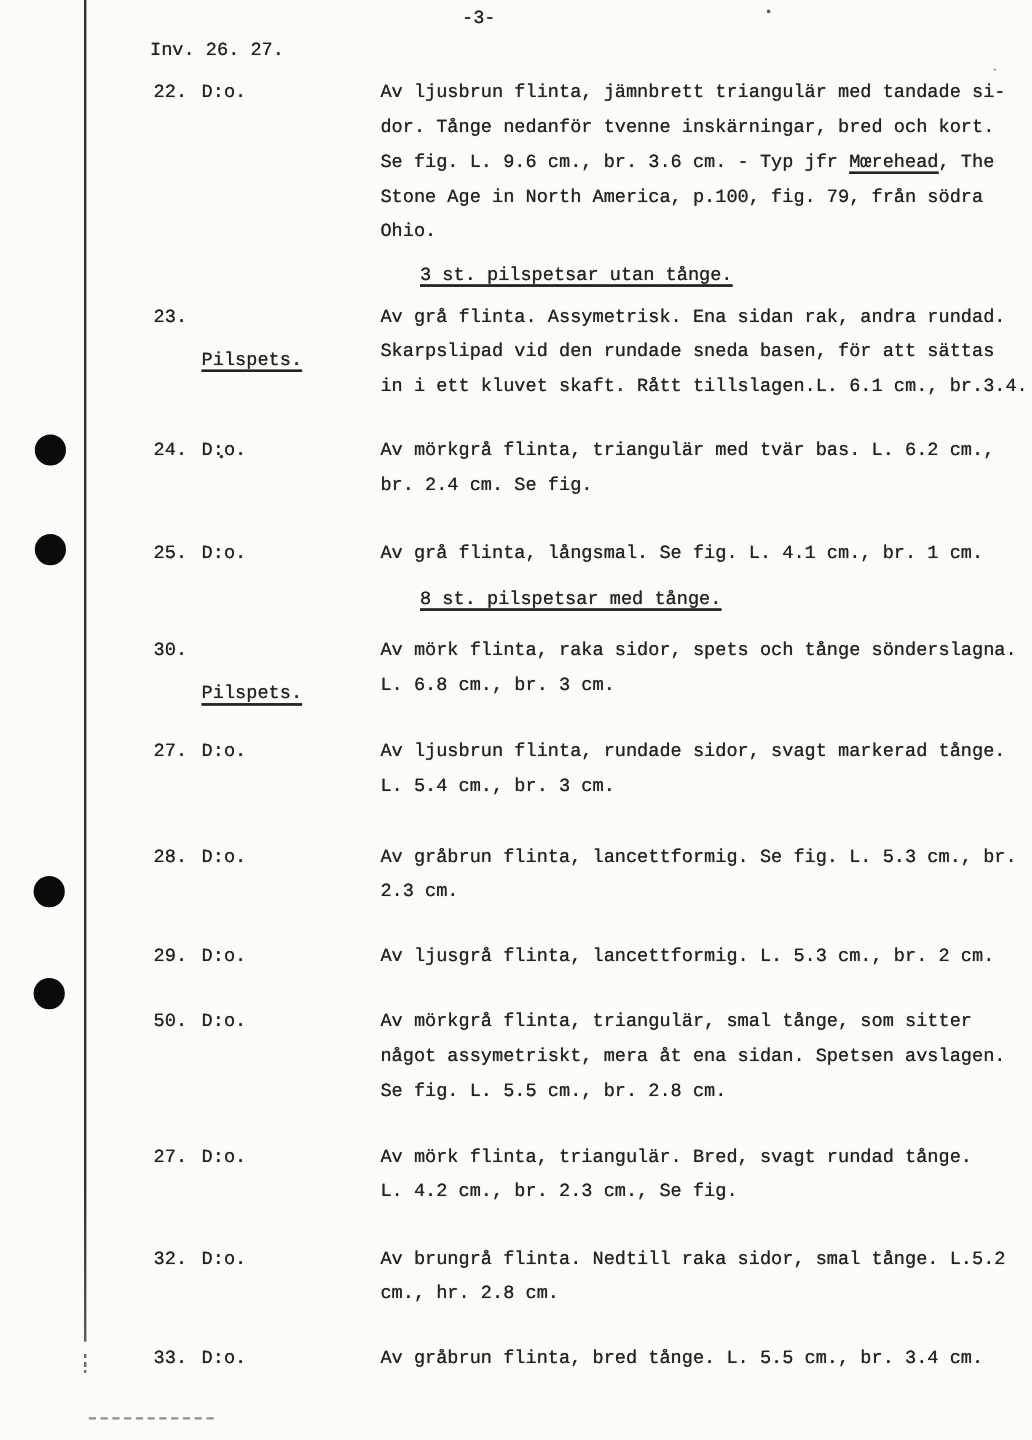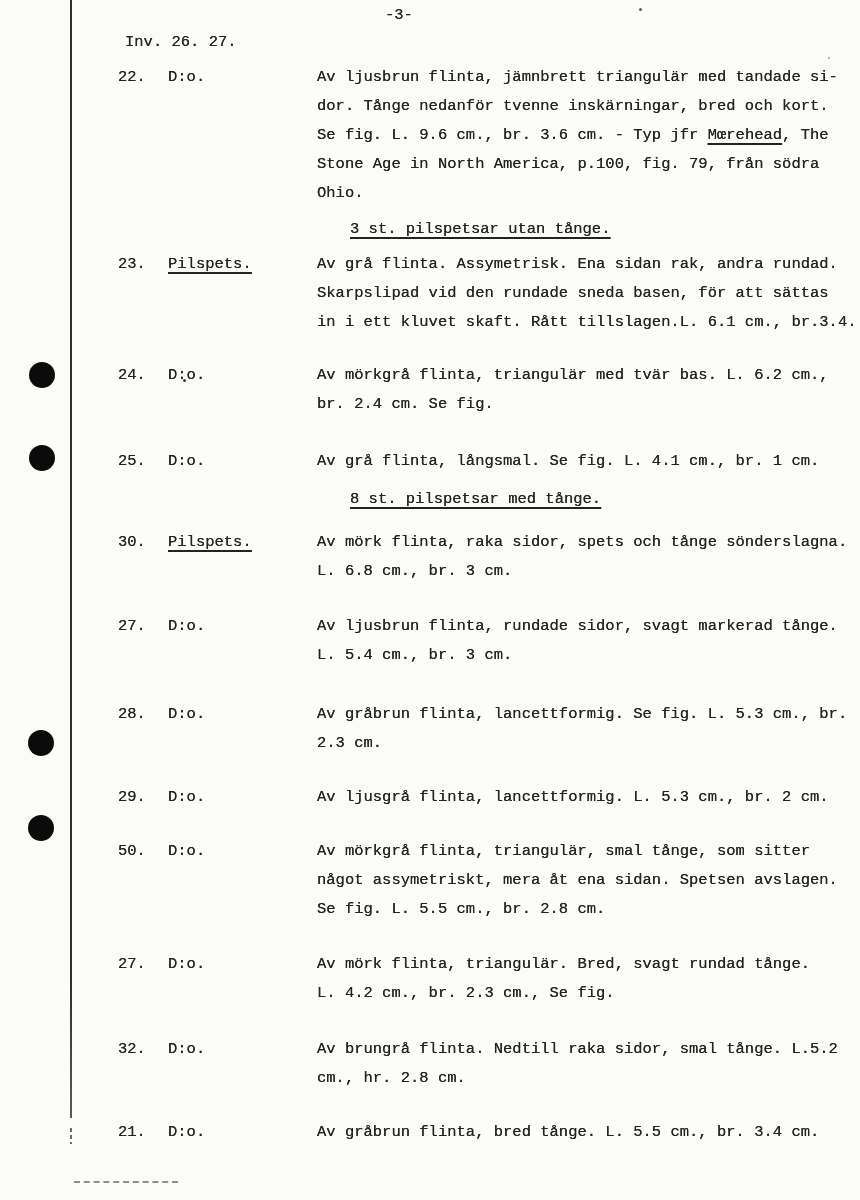--- a/index.html
+++ b/index.html
@@ -32,29 +32,30 @@
     position:absolute;left:70px;top:1128px;width:2px;height:16px;
     background:repeating-linear-gradient(#6a6a6a 0 4px, transparent 4px 7px);
   }
   
   .hole{
     position:absolute;width:26px;height:26px;border-radius:50%;
     background:#0b0b0b;
   }
   
   .row{position:absolute;left:0;width:860px;}
-  .row .no{position:absolute;left:118px;top:0;}
+  .row .no{position:absolute;left:128px;top:0;}
   .row .lbl{position:absolute;left:168px;top:0;}
   .row .desc{position:absolute;left:317px;top:0;width:545px;}
   .row .desc div{white-space:pre;}
   .heading{position:absolute;left:350px;}
   .u{
     text-decoration:underline;
     text-underline-offset:4px;
     text-decoration-thickness:1.8px;
+    margin-top:36px;
   }
   .dashline{
     position:absolute;left:74px;top:1181px;width:104px;height:0;
     border-top:2px dashed #8f8f8c;
   }
   .speck{position:absolute;border-radius:50%;background:#5c5c58;}
   .speck.s1{left:639px;top:8px;width:3px;height:3px;}
   .speck.s2{left:183px;top:379px;width:3px;height:3px;background:#3c3c38;}
   .speck.s3{left:828px;top:57px;width:2px;height:2px;opacity:.6;}
 </style>
@@ -81,21 +82,21 @@
       <div class="row typed" style="top: 361px;"><span class="no">24.</span><span class="lbl">D:o.</span><div class="desc"><div>Av mörkgrå flinta, triangulär med tvär bas. L. 6.2 cm.,</div><div>br. 2.4 cm. Se fig.</div></div></div>
       <div class="row typed" style="top: 447px;"><span class="no">25.</span><span class="lbl">D:o.</span><div class="desc"><div>Av grå flinta, långsmal. Se fig. L. 4.1 cm., br. 1 cm.</div></div></div>
       <div class="typed heading" style="top: 485px;"><span class="u">8 st. pilspetsar med tånge.</span></div>
       <div class="row typed" style="top: 528px;"><span class="no">30.</span><span class="lbl u">Pilspets.</span><div class="desc"><div>Av mörk flinta, raka sidor, spets och tånge sönderslagna.</div><div>L. 6.8 cm., br. 3 cm.</div></div></div>
       <div class="row typed" style="top: 612px;"><span class="no">27.</span><span class="lbl">D:o.</span><div class="desc"><div>Av ljusbrun flinta, rundade sidor, svagt markerad tånge.</div><div>L. 5.4 cm., br. 3 cm.</div></div></div>
       <div class="row typed" style="top: 700px;"><span class="no">28.</span><span class="lbl">D:o.</span><div class="desc"><div>Av gråbrun flinta, lancettformig. Se fig. L. 5.3 cm., br.</div><div>2.3 cm.</div></div></div>
       <div class="row typed" style="top: 783px;"><span class="no">29.</span><span class="lbl">D:o.</span><div class="desc"><div>Av ljusgrå flinta, lancettformig. L. 5.3 cm., br. 2 cm.</div></div></div>
       <div class="row typed" style="top: 837px;"><span class="no">50.</span><span class="lbl">D:o.</span><div class="desc"><div>Av mörkgrå flinta, triangulär, smal tånge, som sitter</div><div>något assymetriskt, mera åt ena sidan. Spetsen avslagen.</div><div>Se fig. L. 5.5 cm., br. 2.8 cm.</div></div></div>
       <div class="row typed" style="top: 950px;"><span class="no">27.</span><span class="lbl">D:o.</span><div class="desc"><div>Av mörk flinta, triangulär. Bred, svagt rundad tånge.</div><div>L. 4.2 cm., br. 2.3 cm., Se fig.</div></div></div>
       <div class="row typed" style="top: 1035px;"><span class="no">32.</span><span class="lbl">D:o.</span><div class="desc"><div>Av brungrå flinta. Nedtill raka sidor, smal tånge. L.5.2</div><div>cm., hr. 2.8 cm.</div></div></div>
-      <div class="row typed" style="top: 1118px;"><span class="no">21.</span><span class="lbl">D:o.</span><div class="desc"><div>Av gråbrun flinta, bred tånge. L. 5.5 cm., br. 3.4 cm.</div></div></div>
+      <div class="row typed" style="top: 1118px;"><span class="no">33.</span><span class="lbl">D:o.</span><div class="desc"><div>Av gråbrun flinta, bred tånge. L. 5.5 cm., br. 3.4 cm.</div></div></div>
     </div>
 
   <div class="dashline"></div>
   <div class="speck s1"></div>
   <div class="speck s2"></div>
   <div class="speck s3"></div>
 
 </div>
 
 </body></html>

